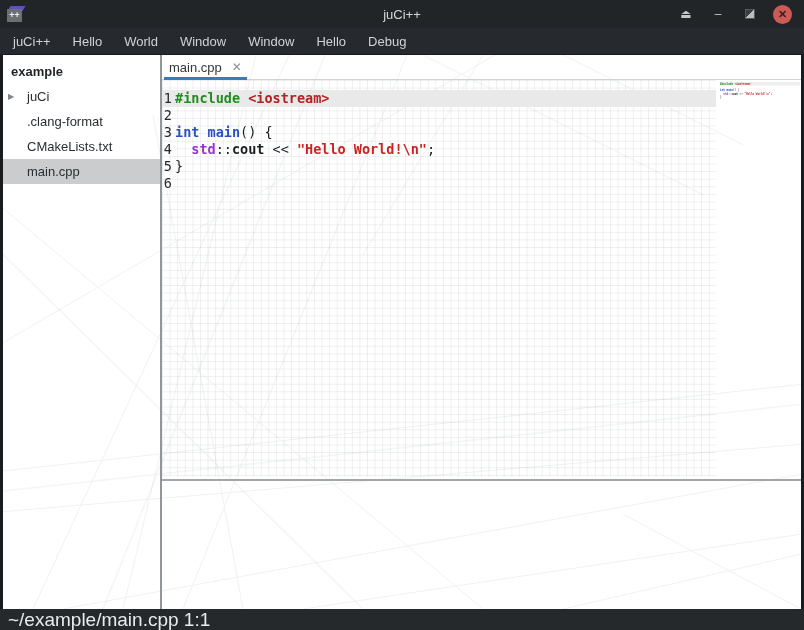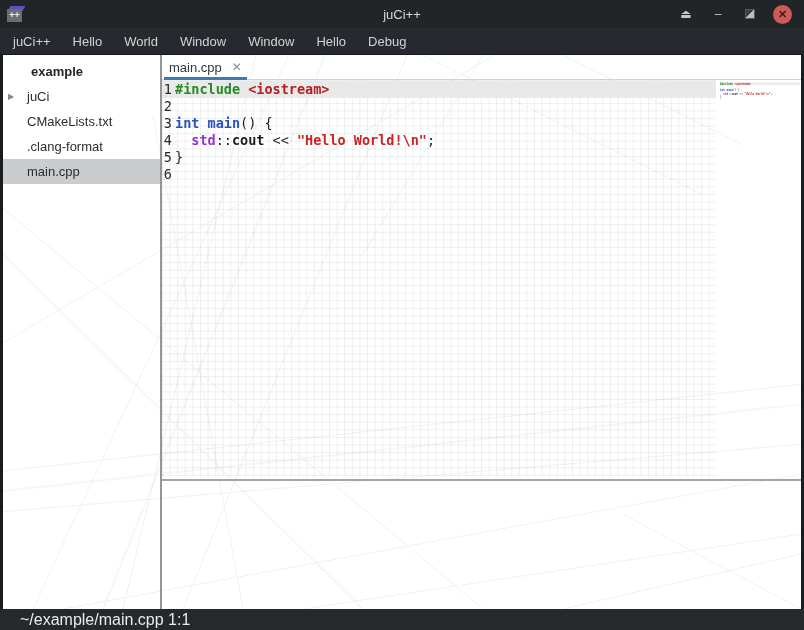--- a/index.html
+++ b/index.html
@@ -22,62 +22,62 @@
   
   .menubar { height:27px; background:#262a2e; border-bottom:1px solid #17191c; display:flex; align-items:center; padding-left:2px; flex:0 0 auto; }
   .menu-item { color:#d0d3d5; font-size:13px; padding:0 11px; height:100%; display:flex; align-items:center; }
 
   
   .content { flex:1 1 auto; position:relative; background:#ffffff; border-left:3px solid #191c1f; border-right:3px solid #191c1f; display:flex; overflow:hidden; }
   .artwork { position:absolute; inset:0; width:100%; height:100%; z-index:0; }
 
   
   .sidebar { width:159px; flex:0 0 auto; border-right:2px solid #90969a; position:relative; z-index:1; padding-top:4px; }
-  .tree-root { font-size:13px; font-weight:bold; color:#1f2326; padding:5px 0 5px 8px;margin-left:20px; }
+  .tree-root { font-size:13px; font-weight:bold; color:#1f2326; padding:5px 0 5px 8px; }
   .tree-item { font-size:13px; color:#2a2e31; height:25px; display:flex; align-items:center; position:relative; }
   .tree-item .expander { width:16px; text-align:center; font-size:8px; color:#808588; flex:0 0 auto; }
   .tree-item .no-expander { width:16px; flex:0 0 auto; }
   .tree-item .tree-label { padding-left:8px; }
   .tree-item.selected { background:rgba(170,172,174,0.62); }
 
   
   .main-col { flex:1 1 auto; display:flex; flex-direction:column; position:relative; z-index:1; }
   .tabbar { height:25px; flex:0 0 auto; border-bottom:1px solid #cfd3d6; position:relative; display:flex; align-items:center; }
   .tab { display:flex; align-items:center; height:100%; padding:0 8px 0 7px; position:relative; }
   .tab-label { font-size:13px; color:#33383b; }
   .tab-close { font-size:12px; color:#8b9093; margin-left:10px; }
   .tab-indicator { position:absolute; left:2px; bottom:-1px; height:3px; width:83px; background:#3d7ab8; }
 
   .code-area { height:399px; flex:0 0 auto; position:relative; font-family:"DejaVu Sans Mono", monospace; }
   .grid-layer { position:absolute; left:0; top:0; width:554px; height:397px;
     background-image:
       linear-gradient(to right, rgba(125,135,145,0.13) 1px, transparent 1px),
       linear-gradient(to bottom, rgba(125,135,145,0.13) 1px, transparent 1px);
     background-size:7.6px 7.6px; }
-  .code-lines { position:relative; padding-top:1px; width:554px; }
+  .code-lines { position:relative; padding-top:10px; width:554px; }
   .code-line { height:17px; line-height:17px; font-size:13.5px; white-space:pre; color:var(--tok-plain); }
   .code-line.current { background:#e9e9e9; }
   .gutter { display:inline-block; width:10px; margin-right:3px; text-align:right; color:#26292c; }
   .tok-preproc { color:var(--tok-preproc); font-weight:bold; }
   .tok-incfile { color:var(--tok-incfile); font-weight:bold; }
   .tok-keyword { color:var(--tok-keyword); font-weight:bold; }
   .tok-namespace { color:var(--tok-namespace); font-weight:bold; }
   .tok-string { color:var(--tok-string); font-weight:bold; }
   .tok-bold { color:var(--tok-plain); font-weight:bold; }
   .tok-plain { color:var(--tok-plain); }
 
   .minimap { position:absolute; left:558px; top:2px; width:80px; height:393px; overflow:hidden; }
   .minimap-inner { transform:scale(0.2); transform-origin:0 0; width:400px; }
   .minimap-inner .code-line.current { background:#eee; }
 
   .split-divider { height:2px; background:#a3a6a9; flex:0 0 auto; }
   .bottom-panel { flex:1 1 auto; }
 
   
-  .statusbar { height:21px; background:#26292c; color:#e8eaeb; font-size:16px; display:flex; align-items:center; padding-left:20px; flex:0 0 auto; }
+  .statusbar { height:21px; background:#26292c; color:#e8eaeb; font-size:19px; display:flex; align-items:center; padding-left:8px; flex:0 0 auto; }
 </style>
 </head>
 <body>
 
 <div class="window">
 
   <div class="titlebar">
     <div class="app-icon">
       <div class="cube-top"></div>
       <div class="cube-face">++</div>
@@ -132,25 +132,25 @@
 
     <div class="sidebar">
       <div class="tree-root">example</div>
       <div id="tree-items">
           <div class="tree-item">
             <span class="expander">▶</span>
             <span class="tree-label">juCi</span>
           </div>
           <div class="tree-item">
             <span class="no-expander"></span>
-            <span class="tree-label">CMakeLists.txt</span>
+            <span class="tree-label">.clang-format</span>
           </div>
           <div class="tree-item">
             <span class="no-expander"></span>
-            <span class="tree-label">.clang-format</span>
+            <span class="tree-label">CMakeLists.txt</span>
           </div>
           <div class="tree-item selected">
             <span class="no-expander"></span>
             <span class="tree-label">main.cpp</span>
           </div>
         </div>
     </div>
 
     <div class="main-col">
 

